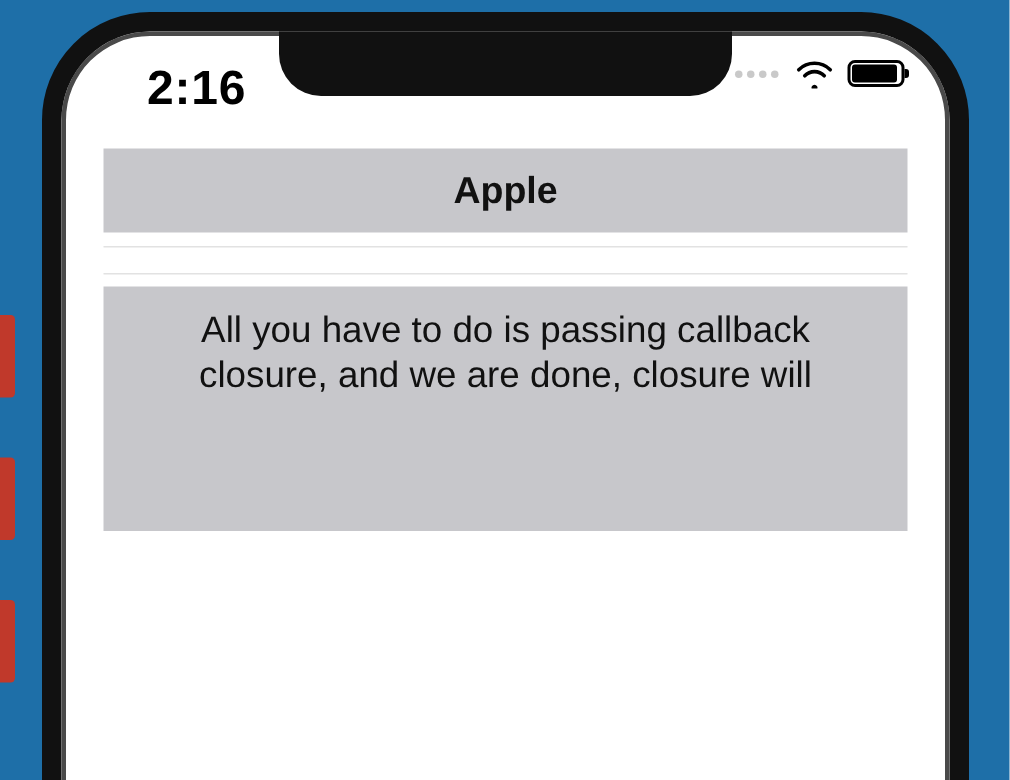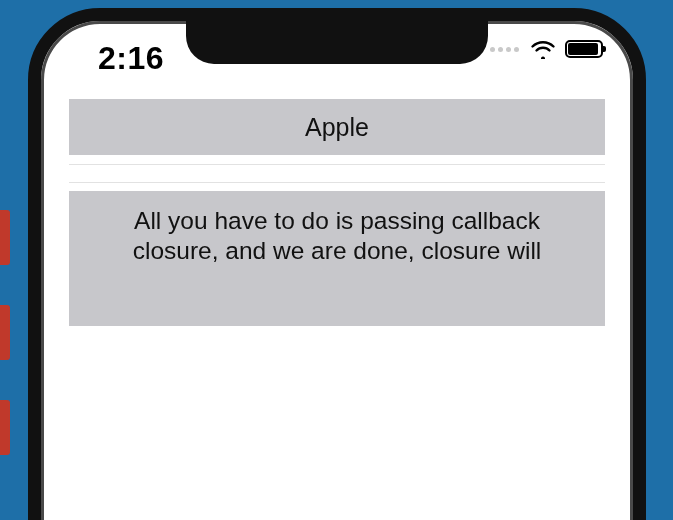--- a/index.html
+++ b/index.html
@@ -116,30 +116,30 @@
     .sep::before {
       content:"";
       position:absolute;
       left:0; right:0; top:50%;
       height:1px;
       background:#e2e2e2;
     }
     .cell.title {
       font-size: 25px;
       line-height: 1.2;
-      font-weight: 400;
+      font-weight: 700;
     }
     .cell.body {
       font-size: 24.5px;
       line-height: 1.23;
       font-weight: 400;
       padding: 15px 22px 20px;
     }
     .cell.body2 {
-      padding-bottom: 60px;
+      padding-bottom: 88px;
     }
   </style>
 </head>
 <body>
 
 <div class="bg-tab t1"></div>
 <div class="bg-tab t2"></div>
 <div class="bg-tab t3"></div>
 
 <div class="phone">

